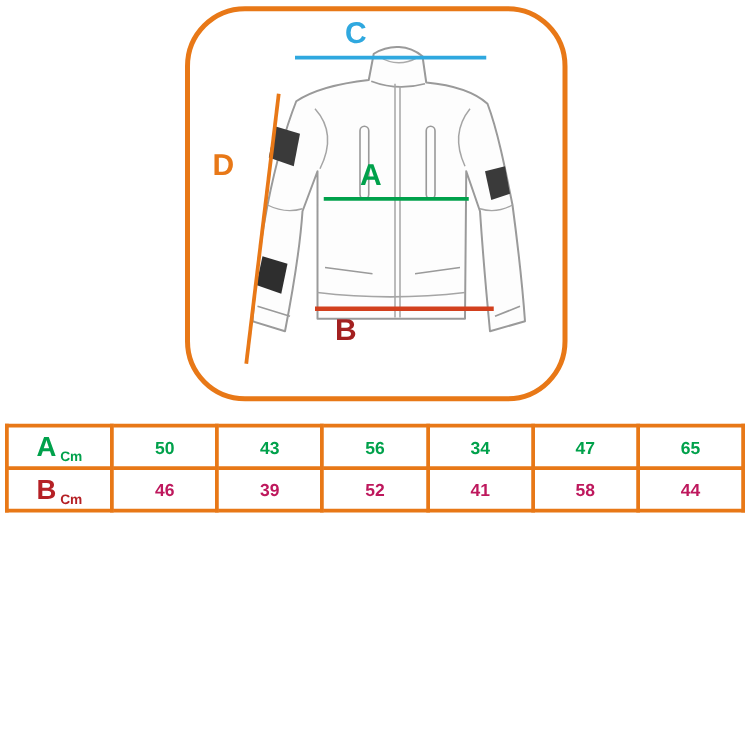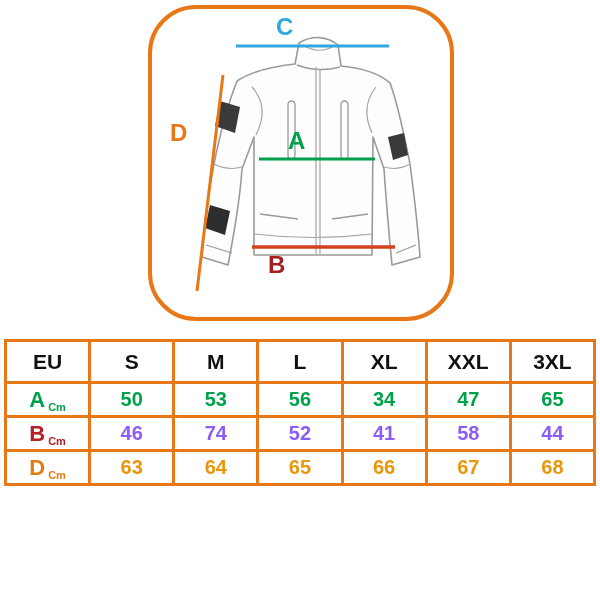--- a/index.html
+++ b/index.html
@@ -36,26 +36,26 @@
     background: #ffffff;
   }
   .size-table td {
     border: 3px solid #E87817;
     text-align: center;
     vertical-align: middle;
     padding: 0;
   }
   .header-row td { height: 42px; font-size: 21px; font-weight: bold; color: #111111; }
   .data-row td   { height: 34px; }
-  .val { font-size: 20px; font-weight: bold; }
+  .val { font-size: 14px; font-weight: bold; }
   .row-letter { font-size: 22px; font-weight: bold; }
   .row-unit { font-size: 11px; font-weight: bold; margin-left: 3px; position: relative; top: 4px; }
 
   .row-a .val, .row-a .row-letter, .row-a .row-unit { color: #00A14B; }
-  .row-b .val { color: #8b5cf6; }
+  .row-b .val { color: #be185d; }
   .row-b .row-letter, .row-b .row-unit { color: #B52025; }
   .row-c .val, .row-c .row-letter, .row-c .row-unit { color: #0B9BE3; }
   .row-d .val { color: #E8960C; }
   .row-d .row-letter, .row-d .row-unit { color: #E07B10; }
 </style>
 </head>
 <body>
 
 <div class="diagram-box">
   <svg viewBox="0 0 306 316" width="306" height="316">
@@ -95,60 +95,40 @@
     <line x1="71" y1="66" x2="45" y2="282" stroke="#E87817" stroke-width="3"></line>
   </svg>
   <span class="m-label m-label-c">C</span>
   <span class="m-label m-label-d">D</span>
   <span class="m-label m-label-a">A</span>
   <span class="m-label m-label-b">B</span>
 </div>
 
 <table class="size-table">
   <tbody>
-      <tr class="header-row">
-    <td>EU</td>
-    <td>S</td>
-    <td>M</td>
-    <td>L</td>
-    <td>XL</td>
-    <td>XXL</td>
-    <td>3XL</td>
-  </tr>
 
   <tr class="data-row row-a">
     <td>
       <span class="row-letter">A</span><span class="row-unit">Cm</span>
     </td>
     <td class="val">50</td>
-    <td class="val">53</td>
+    <td class="val">43</td>
     <td class="val">56</td>
     <td class="val">34</td>
     <td class="val">47</td>
     <td class="val">65</td>
   </tr>
 
   <tr class="data-row row-b">
     <td>
       <span class="row-letter">B</span><span class="row-unit">Cm</span>
     </td>
     <td class="val">46</td>
-    <td class="val">74</td>
+    <td class="val">39</td>
     <td class="val">52</td>
     <td class="val">41</td>
     <td class="val">58</td>
     <td class="val">44</td>
   </tr>
 
 
-  <tr class="data-row row-d">
-    <td>
-      <span class="row-letter">D</span><span class="row-unit">Cm</span>
-    </td>
-    <td class="val">63</td>
-    <td class="val">64</td>
-    <td class="val">65</td>
-    <td class="val">66</td>
-    <td class="val">67</td>
-    <td class="val">68</td>
-  </tr>
 </tbody>
   </table>
 
 </body></html>

